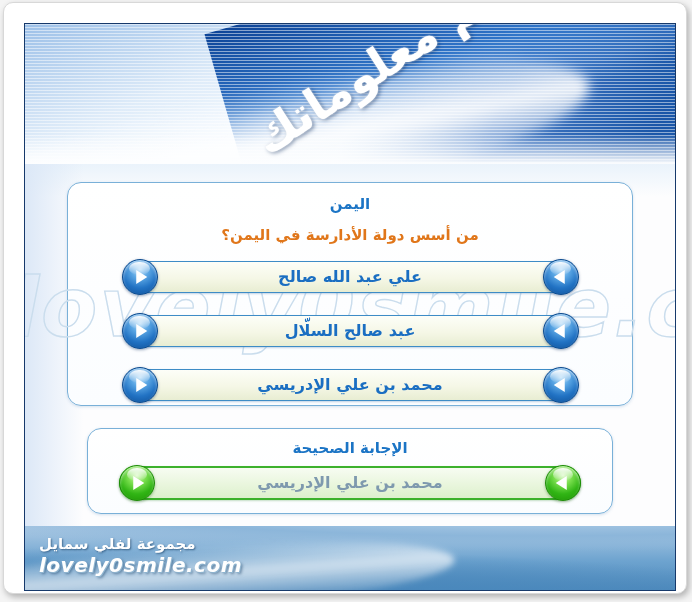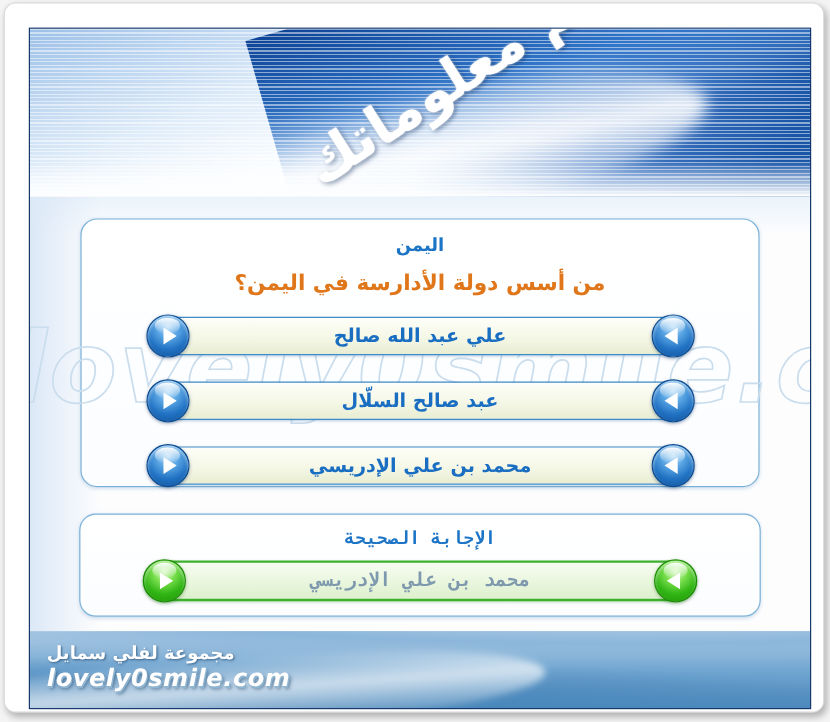--- a/index.html
+++ b/index.html
@@ -49,30 +49,30 @@
 
   .watermark { position:absolute; left:-14px; top:96px; width:690px; z-index:2;
     pointer-events:none; font-style:italic; letter-spacing:2px; white-space:nowrap;
     font-size:82px; font-weight:bold; color:transparent;
     -webkit-text-stroke:1.4px #cadded; }
 
   .qbox { position:relative; margin:18px auto 0; width:566px; height:224px;
     border:1px solid #79b0d8; border-radius:14px;
     background:linear-gradient(180deg,#ffffff,#fbfdff);
     box-shadow:0 1px 3px rgba(120,160,200,.3); }
-  .abox { position:relative; margin:22px auto 0; width:568px; height:86px;
+  .abox { position:relative; margin:22px auto 0; width:526px; height:86px;
     border:1px solid #79b0d8; border-radius:14px;
     background:linear-gradient(180deg,#ffffff,#fbfdff);
-    box-shadow:0 1px 3px rgba(120,160,200,.3);font-family:Liberation Mono, monospace; }
+    box-shadow:0 1px 3px rgba(120,160,200,.3); }
 
   .section-heading { margin-top:12px; text-align:center; direction:rtl;
     font-size:15px; font-weight:bold; color:#1b74c5; }
   .abox .section-heading { margin-top:10px; }
   .question-text { margin-top:13px; text-align:center; direction:rtl;
-    font-size:18px; font-weight:bold; color:#e0761a; }
+    font-size:15px; font-weight:bold; color:#e0761a; }
 
   .options { margin-top:17px; display:flex; flex-direction:column; gap:22px; align-items:center;justify-content:center; }
 
   .pill { position:relative; z-index:3; width:455px; height:32px; border-radius:16px;
     border:1px solid #3e8cc6; cursor:pointer;
     background:linear-gradient(180deg,#fdfef8 0%,#f5f7e6 55%,#e8edd2 100%);
     box-shadow:0 1px 2px rgba(80,130,180,.35);
     text-align:center; direction:rtl; }
   .pill .pill-label { line-height:30px; font-size:16px; font-weight:bold; color:#1a6ec2; }
 

